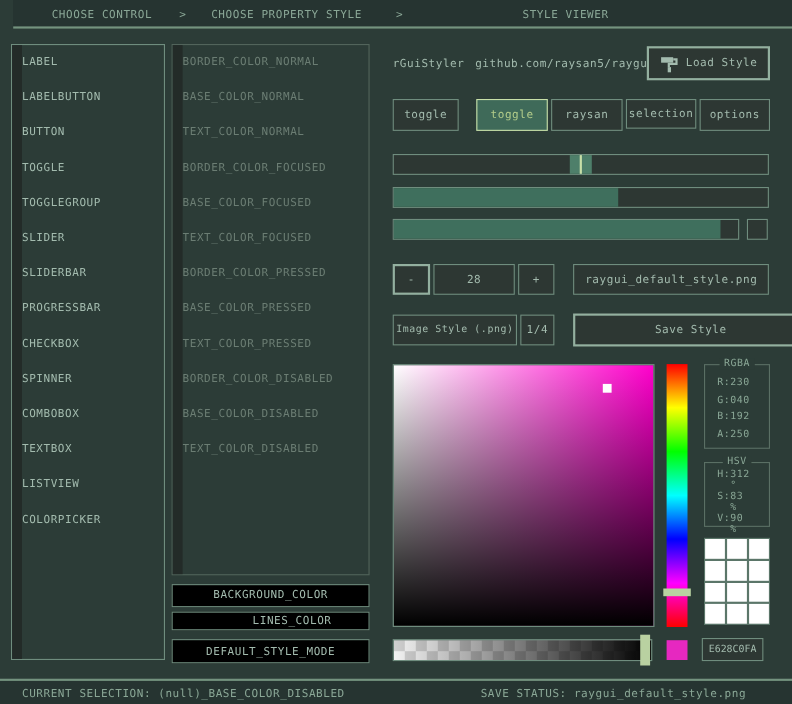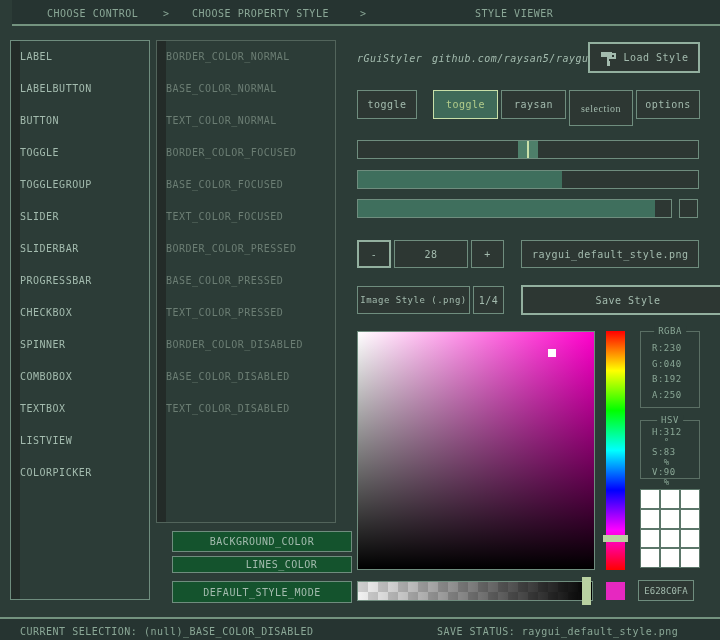--- a/index.html
+++ b/index.html
@@ -28,23 +28,23 @@
   .list-item { height:32px; line-height:32px; text-align:left; white-space:nowrap;
     overflow:hidden; cursor:pointer; }
   .list-item.dim { color:#6b7d73; }
 
   
   .btn, .box {
     position:absolute; border:1px solid #6f8d7e; background:#2d3733;
     color:#a3bbae; text-align:center; cursor:pointer; white-space:nowrap;
   }
   .btn { display:flex; align-items:center; justify-content:center; }
-  .btn.flat { background:#14532d;margin-left:16px; }
+  .btn.flat { background:#000000; }
   .btn.thick { border-width:2px; border-color:#93b09f; }
-  .lbl { position:absolute; white-space:nowrap;font-style:italic; }
+  .lbl { position:absolute; white-space:nowrap; }
   .toggle.active { background:#3f6a59; border-color:#c8dfa8; color:#b2cc8a; }
 
   .track { position:absolute; border:1px solid #6f8d7e; background:#2d3733; }
   .fill { position:absolute; left:0; top:0; bottom:0; background:#3f6f5d; }
   .slider-handle { position:absolute; top:0; bottom:0; width:20px; background:#4e7f6a;
     display:flex; align-items:stretch; justify-content:center; cursor:ew-resize; }
   .slider-handle .mid { width:2px; background:#c8dfa8; }
 
   
   #color-square { left:357px; top:331px; width:238px; height:239px;
@@ -264,15 +264,15 @@
     <span>E628C0FA</span>
   </div>
 
   <div class="statusbar">
     <span style="left:20px">CURRENT SELECTION: (null)_BASE_COLOR_DISABLED</span>
     <span style="left:437px">SAVE STATUS: raygui_default_style.png</span>
   </div>
 
 <div class="btn toggle active" style="left: 433px; top: 90px; width: 65px; height: 29px;">toggle</div>
     <div class="btn toggle" style="left: 501px; top: 90px; width: 65px; height: 29px;">raysan</div>
-    <div class="btn toggle" style="left: 569px; top: 90px; width: 64px; height: 36px; font-family: Liberation Serif, serif;">selection</div>
+    <div class="btn toggle" style="left: 569px; top: 90px; width: 64px; height: 27px;">selection</div>
     <div class="btn toggle" style="left: 636px; top: 90px; width: 64px; height: 29px;">options</div>
   </div>
 
 </body></html>

